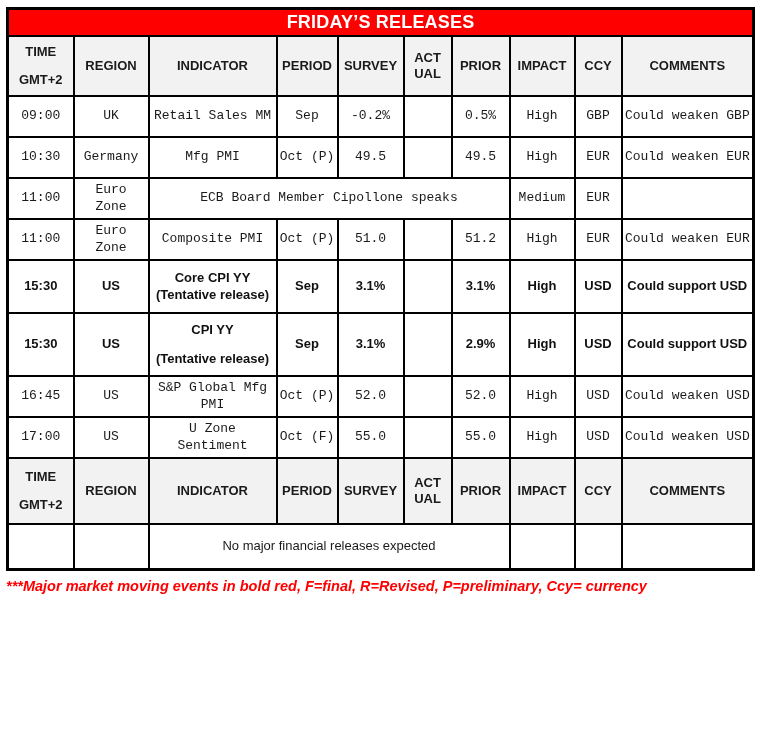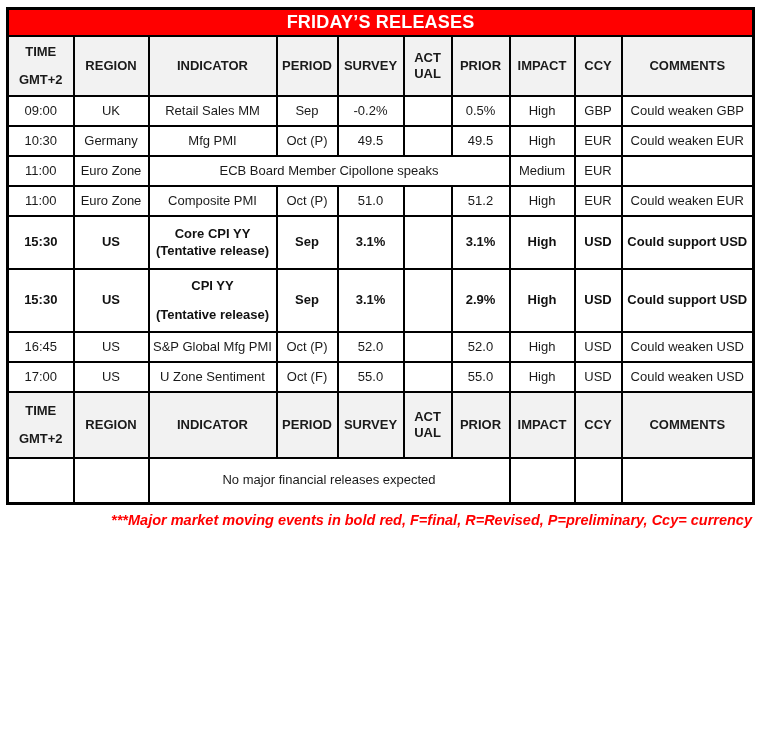--- a/index.html
+++ b/index.html
@@ -36,30 +36,30 @@
   }
   tr.head td {
     background: #f2f2f2;
     font-weight: 700;
     height: 60px;
     font-size: 13px;
     text-align: center;
   }
   tr.head2 td { height: 66px; }
   tr.head td .sub { margin-top: 11px; }
-  tr.r  { height: 30px; }
+  tr.r  { height: 41px; font-family: Liberation Mono, monospace; }
   tr.b1 { height: 53px; }
   tr.b2 { height: 63px; }
   tr.b1 td, tr.b2 td { font-weight: 700; color: #111; }
   .gap { margin-top: 13px; }
   tr.empty td { height: 45px; }
   .footnote {
     width: 746px;
     margin-top: 7px;
-    text-align: right;
+    text-align: left;
     color: #ff0000;
     font-weight: 700;
     font-style: italic;
     font-size: 14.5px;
   }
 </style>
 </head>
 <body>
 
 <div class="wrap">

